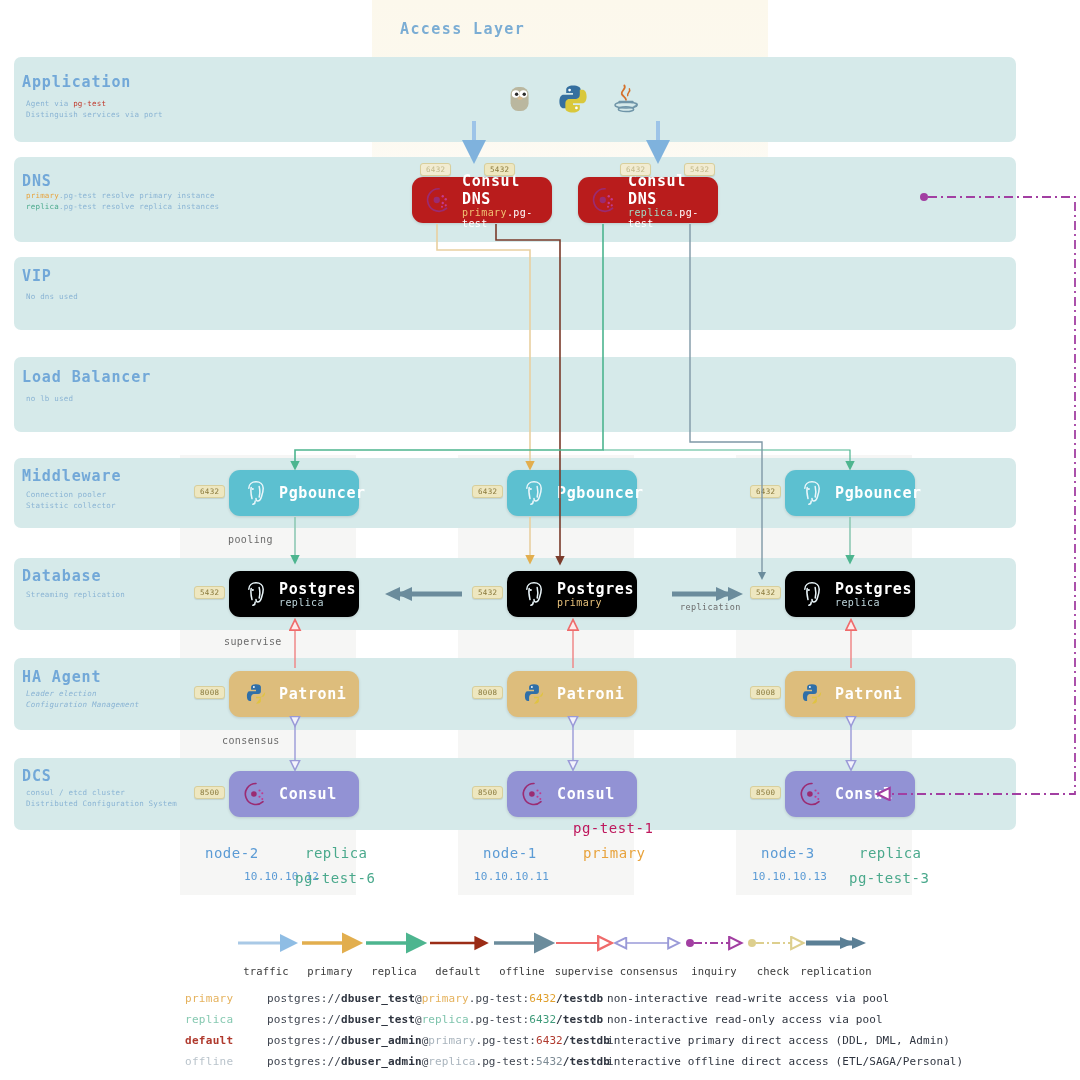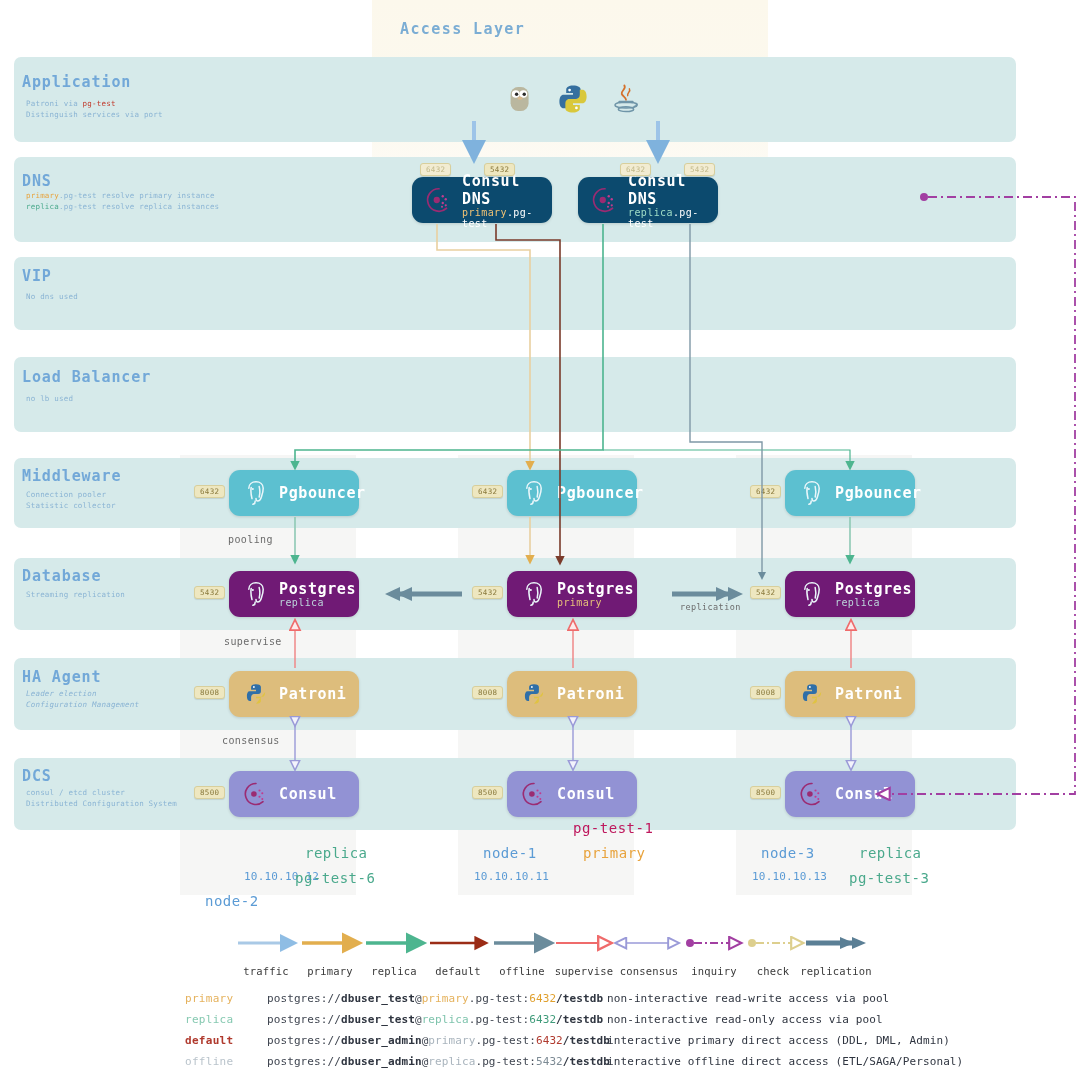--- a/index.html
+++ b/index.html
@@ -49,23 +49,23 @@
 
   
   .box{position:absolute;border-radius:11px;display:flex;align-items:center;
        box-shadow:0 1px 3px rgba(0,0,0,.13);}
   .box .bicon{width:38px;height:38px;margin-left:8px;flex:0 0 auto;
        display:flex;align-items:center;justify-content:center;}
   .box .btxt{margin-left:4px;display:flex;flex-direction:column;justify-content:center;}
   .box .bname{font-size:15px;color:#ffffff;letter-spacing:.6px;font-weight:bold;}
   .box .brole{font-size:10px;letter-spacing:.4px;margin-top:-1px;}
 
-  .bx-dns{background:#0c4a6e;width:140px;height:46px;}
+  .bx-dns{background:#b91c1c;width:140px;height:46px;}
   .bx-pgb{background:#5cc0d0;width:130px;height:46px;}
-  .bx-pg {background:#701a75;width:130px;height:46px;}
+  .bx-pg {background:#000000;width:130px;height:46px;}
   .bx-pat{background:#ddbd7c;width:130px;height:46px;}
   .bx-con{background:#9292d4;width:130px;height:46px;}
 
   
   .port{position:absolute;background:#eee7c0;border:1px solid #d8cf9c;border-radius:3px;
         font-size:7.5px;color:#8a7a3d;padding:1px 5px 1px 5px;letter-spacing:.3px;
         box-shadow:0 1px 1px rgba(0,0,0,.10);}
   .port.faded{color:#c2b98a;background:#f2ecd2;}
   .nf-name{position:absolute;font-size:14px;color:#5b9bd5;letter-spacing:.5px;}
   .nf-ip{position:absolute;font-size:11px;color:#5b9bd5;letter-spacing:.2px;}
@@ -114,21 +114,21 @@
   <div class="layer l-app"></div>
   <div class="layer l-dns"></div>
   <div class="layer l-vip"></div>
   <div class="layer l-lb"></div>
   <div class="layer l-mw"></div>
   <div class="layer l-db"></div>
   <div class="layer l-ha"></div>
   <div class="layer l-dcs"></div>
 
   <div class="layer-title t-app">Application</div>
-  <div class="layer-sub s-app"><span>Patroni via </span><span class="c-red">pg-test</span><br><span>Distinguish services via port</span></div>
+  <div class="layer-sub s-app"><span>Agent via </span><span class="c-red">pg-test</span><br><span>Distinguish services via port</span></div>
 
   <div class="layer-title t-dns">DNS</div>
   <div class="layer-sub s-dns"><span class="c-orange">primary</span><span>.pg-test resolve primary instance</span><br><span class="c-green">replica</span><span>.pg-test resolve replica instances</span></div>
 
   <div class="layer-title t-vip">VIP</div>
   <div class="layer-sub s-vip">No dns used</div>
 
   <div class="layer-title t-lb">Load Balancer</div>
   <div class="layer-sub s-lb">no lb used</div>
 
@@ -408,21 +408,21 @@
           <circle cx="25" cy="24" r="1.5" fill="#c23b8e"></circle>
           <circle cx="29" cy="27" r="1.4" fill="#c23b8e"></circle>
         </svg>
     </span>
     <span class="btxt">
         <span class="bname">Consul</span>
       </span>
   </div>
   <div class="port" style="left:750px;top:786px;">8500</div>
 
-  <div class="nf-name" style="left:205px;top:845px;margin-top:48px;">node-2</div>
+  <div class="nf-name" style="left:205px;top:845px;">node-2</div>
   <div class="nf-ip" style="left:196px;top:870px;margin-left:48px;">10.10.10.12</div>
   <div class="nf-role" style="left:305px;top:845px;color:#4aa98c;">replica</div>
   <div class="nf-cname" style="left:295px;top:870px;color:#4aa98c;">pg-test-6</div>
 
   <div class="nf-name" style="left:483px;top:845px;">node-1</div>
   <div class="nf-ip" style="left:474px;top:870px;">10.10.10.11</div>
   <div class="nf-role" style="left:583px;top:845px;color:#e8a33d;">primary</div>
   <div class="nf-cname" style="left:573px;top:820px;color:#be185d;">pg-test-1</div>
 
   <div class="nf-name" style="left:761px;top:845px;">node-3</div>

